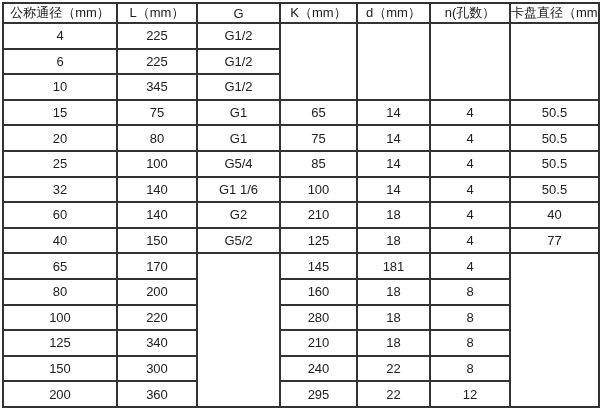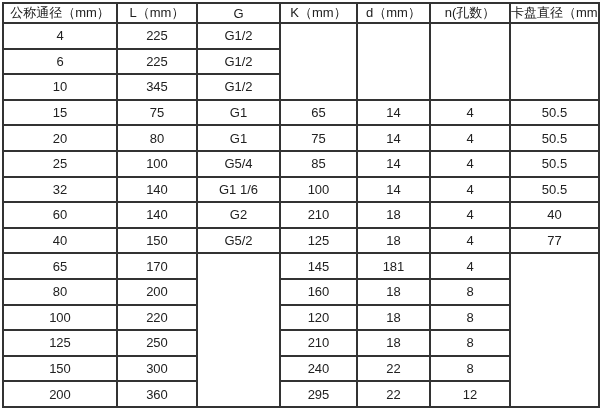--- a/index.html
+++ b/index.html
@@ -159,27 +159,27 @@
         <tr>
           <td>80</td>
           <td>200</td>
           <td>160</td>
           <td>18</td>
           <td>8</td>
         </tr>
         <tr>
           <td>100</td>
           <td>220</td>
-          <td>120</td>
+          <td>280</td>
           <td>18</td>
           <td>8</td>
         </tr>
         <tr>
           <td>125</td>
-          <td>250</td>
+          <td>340</td>
           <td>210</td>
           <td>18</td>
           <td>8</td>
         </tr>
         <tr>
           <td>150</td>
           <td>300</td>
           <td>240</td>
           <td>22</td>
           <td>8</td>

